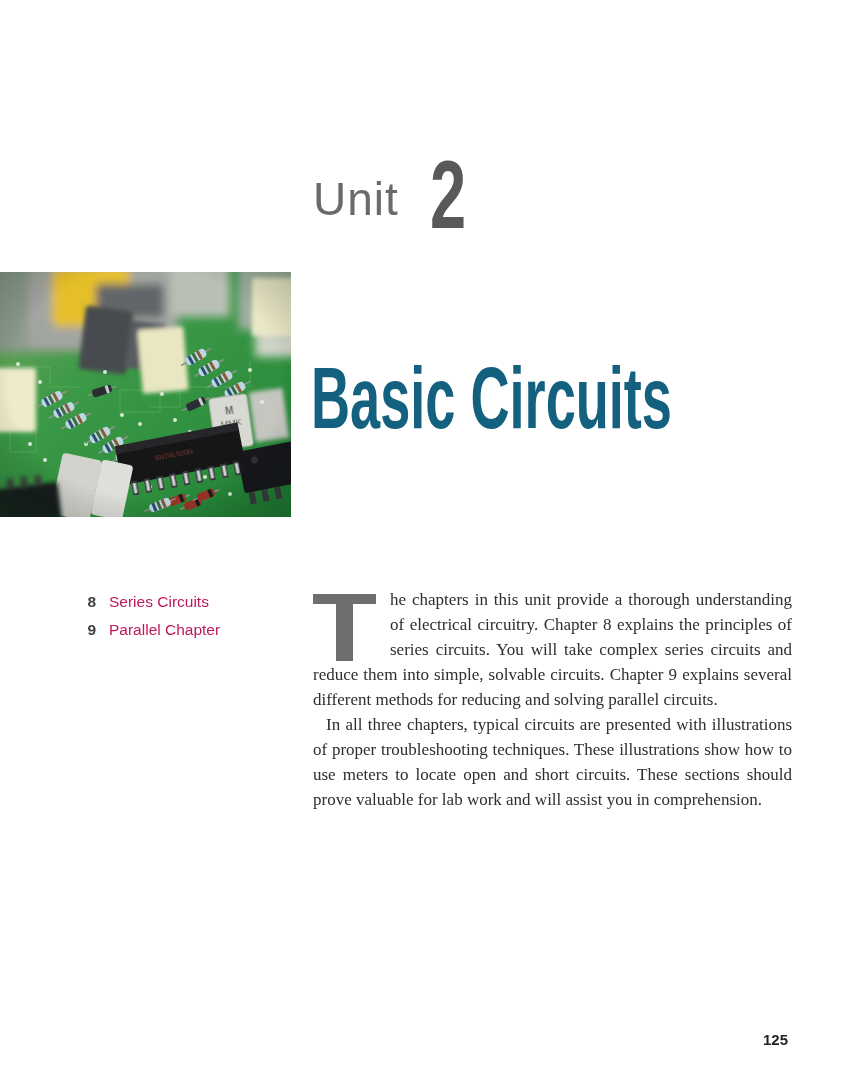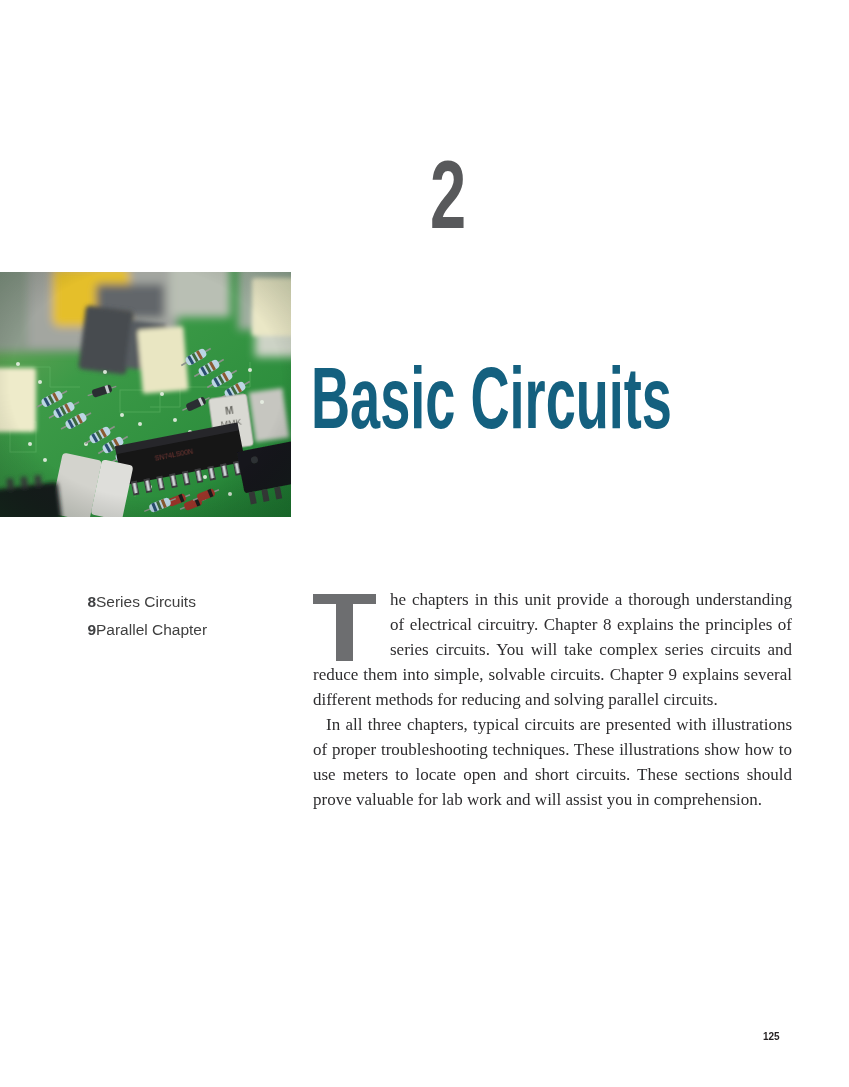--- a/index.html
+++ b/index.html
@@ -30,47 +30,48 @@
     position:absolute; left:311px; top:354px; margin:0;
     font-size:88px; line-height:1; font-weight:bold; white-space:nowrap;
     color:var(--title-teal,#14607f);
     transform:scaleX(0.615); transform-origin:0 0;
   }
 
   
   .chapters { position:absolute; left:62px; top:588px; }
   .ch-row { display:flex; line-height:28px; font-size:15.5px; }
   .ch-num { width:34px; text-align:right; font-weight:bold; color:#3f4042; }
-  .ch-label { color:#404040; }
+  .ch-label { margin-left:13px; color:#be185d; }
 
   
   .intro {
     position:absolute; left:313px; top:587px; width:479px;
     font-family:"Liberation Serif", serif; font-size:17px; line-height:25px;
     color:var(--body-text,#2e2d2f); text-align:justify;
   }
   .intro p { margin:0; }
   .intro p.indent { text-indent:13px; }
 
   
   .dropcap { float:left; width:77px; height:66px; position:relative; }
   .dropcap .bar  { position:absolute; left:0;  top:7px; width:63px; height:10px; background:var(--drop-cap,#6d6e70); }
   .dropcap .stem { position:absolute; left:23px; top:7px; width:17px; height:67px; background:var(--drop-cap,#6d6e70); }
 
   
   .folio {
     position:absolute; left:763px; top:1031px;
-    font-size:10px; font-weight:bold; color:#231f20;
+    font-size:15px; font-weight:bold; color:#231f20;
   }
 </style>
 </head>
 <body>
 
 <div class="page">
 
+  <span class="unit-word">Unit</span>
   <span class="unit-num">2</span>
 
   <figure class="photo" aria-label="Close-up photograph of a green printed circuit board with striped resistors, film capacitors, and black integrated circuit chips">
     <svg viewBox="0 0 291 245" width="291" height="245" aria-hidden="true">
       <defs>
         <linearGradient id="pcb" x1="0" y1="0" x2="1" y2="1">
           <stop offset="0" stop-color="#7aa65e"></stop>
           <stop offset="0.35" stop-color="#3c9a47"></stop>
           <stop offset="0.7" stop-color="#2e8f3e"></stop>
           <stop offset="1" stop-color="#1f7c33"></stop>

